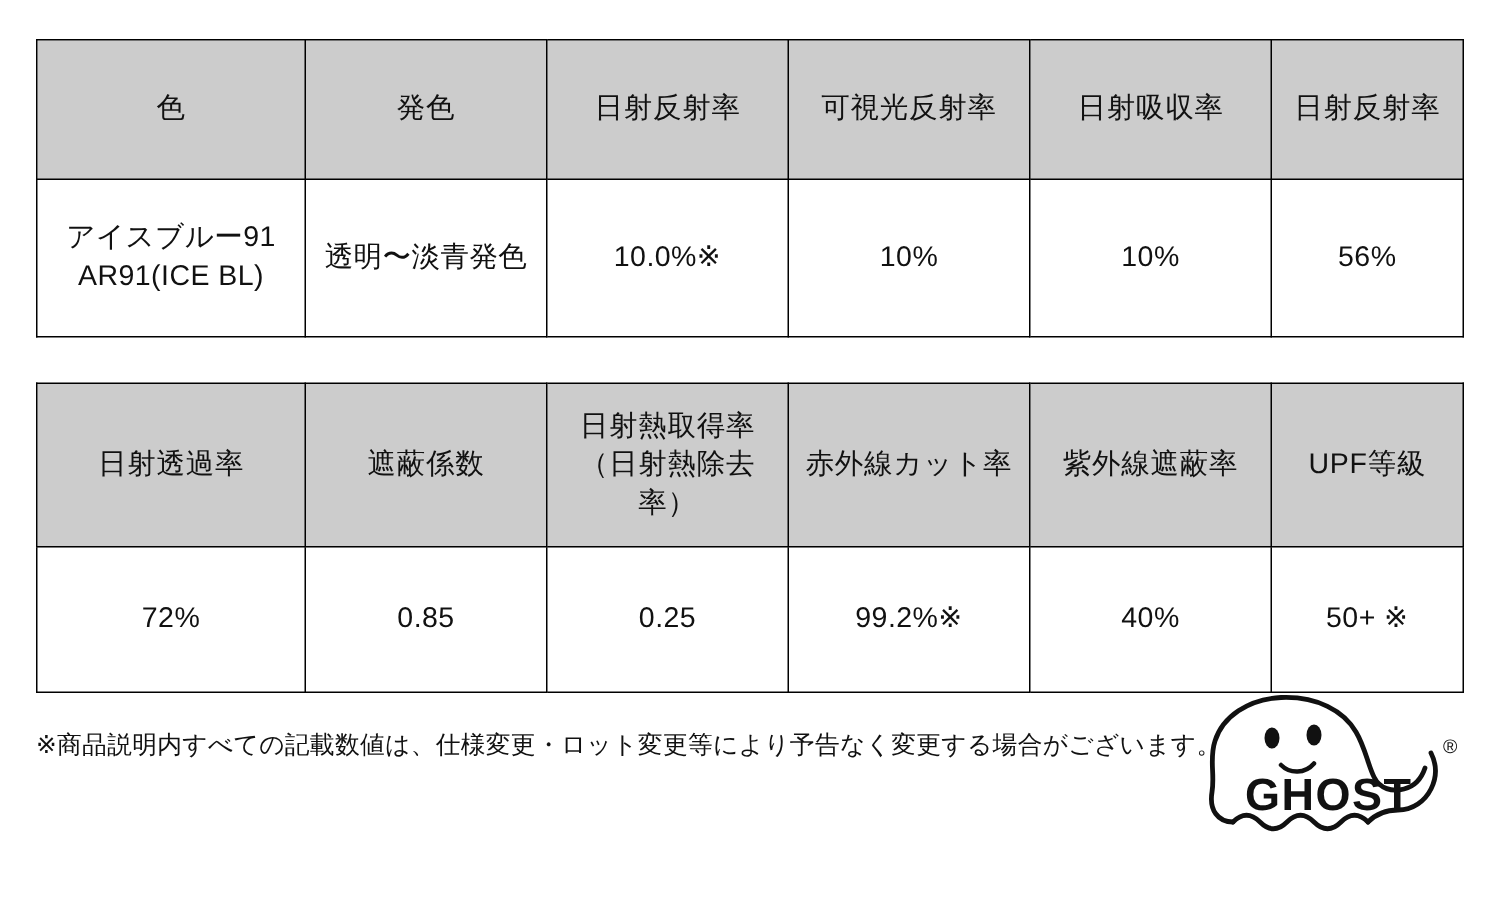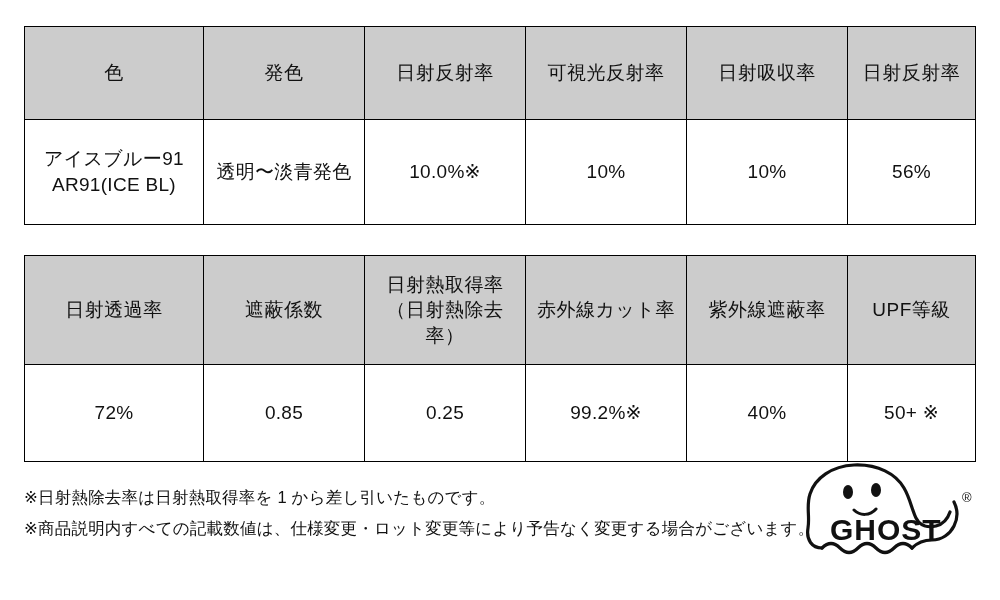--- a/index.html
+++ b/index.html
@@ -133,21 +133,20 @@
         <td>0.85</td>
         <td>0.25</td>
         <td>99.2%※</td>
         <td>40%</td>
         <td>50+ ※</td>
       </tr>
     </tbody>
   </table>
 
   <div class="notes">
-    <div>※日射熱除去率は日射熱取得率を 1 から差し引いたものです。</div>
     <div>※商品説明内すべての記載数値は、仕様変更・ロット変更等により予告なく変更する場合がございます。</div>
   </div>
 
   <svg class="ghost-logo" viewBox="0 0 190 110">
     <path d="M30 92 C20 92 14 84 16 72 C18 60 14 50 18 38 C23 22 40 10 62 9 C86 8 104 18 112 32 C118 42 120 54 124 62 C128 70 136 72 144 70 C152 68 156 62 158 56" fill="none" stroke="#111111" stroke-width="3.2" stroke-linecap="round" stroke-linejoin="round"></path>
     <path d="M30 92 C36 86 42 86 48 92 C54 98 60 98 66 92 C72 86 78 86 84 92 C90 98 96 98 102 92 C108 86 114 86 120 92" fill="none" stroke="#111111" stroke-width="3.2" stroke-linecap="round" stroke-linejoin="round"></path>
     <path d="M120 92 C126 86 132 84 140 84 C150 84 158 78 162 70 C166 62 166 54 162 46" fill="none" stroke="#111111" stroke-width="3.2" stroke-linecap="round" stroke-linejoin="round"></path>
     <ellipse cx="56" cy="36" rx="5" ry="7" fill="#111111"></ellipse>
     <ellipse cx="84" cy="34" rx="5" ry="7" fill="#111111"></ellipse>
     <path d="M62 54 C68 60 78 60 84 53" fill="none" stroke="#111111" stroke-width="3" stroke-linecap="round"></path>

